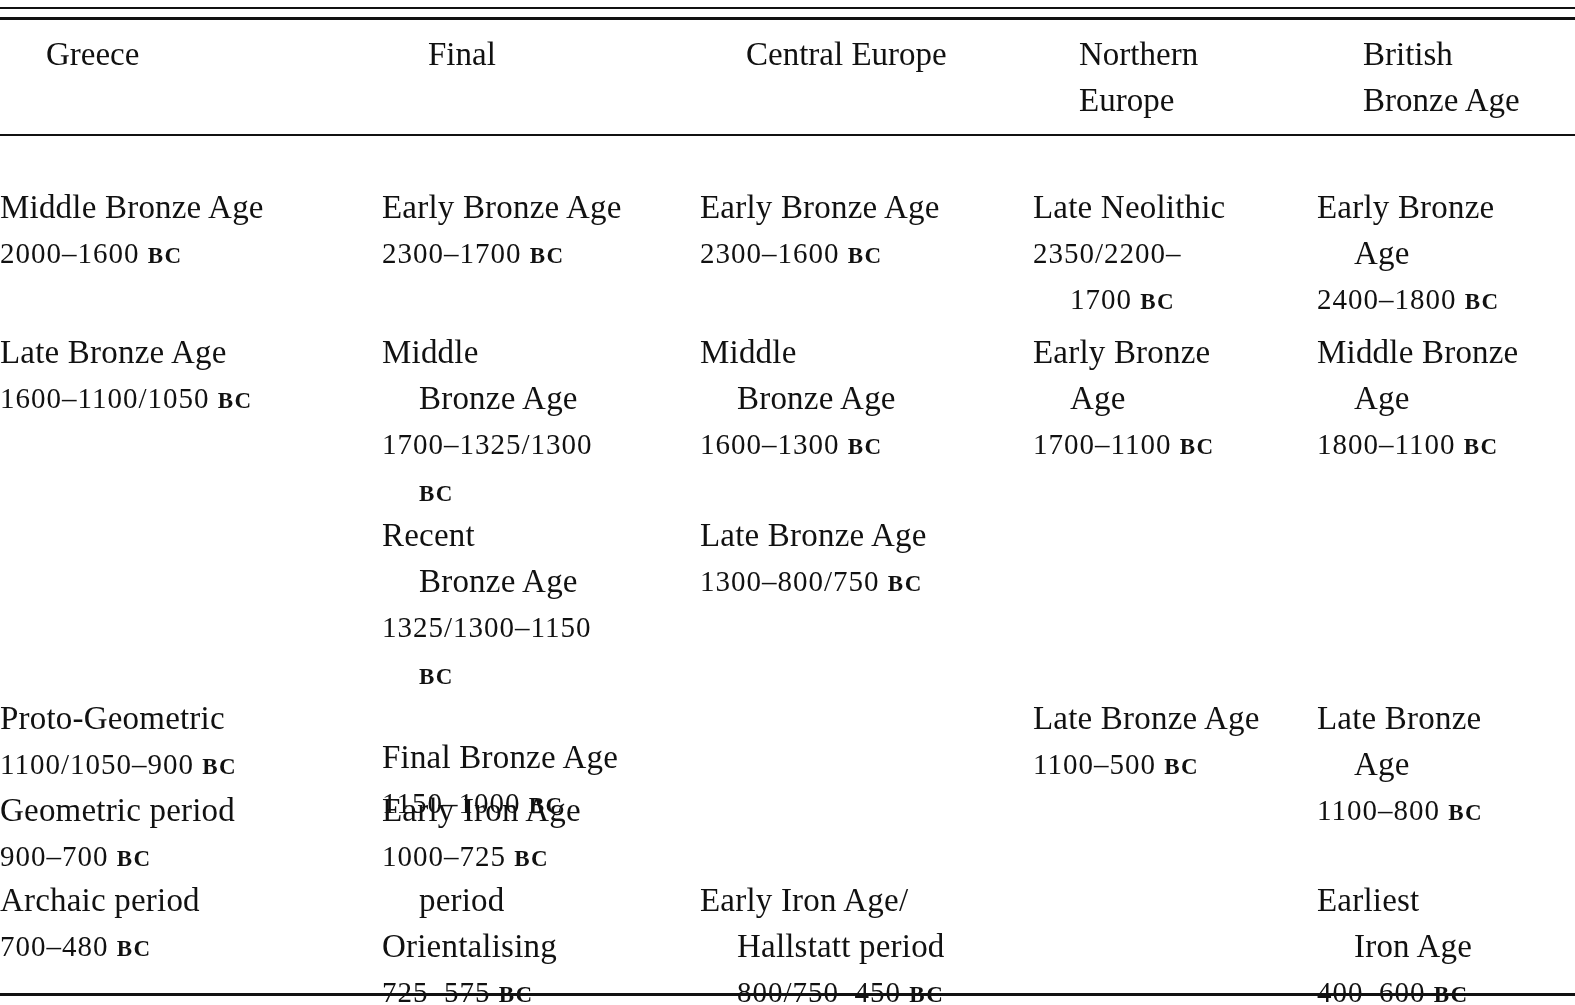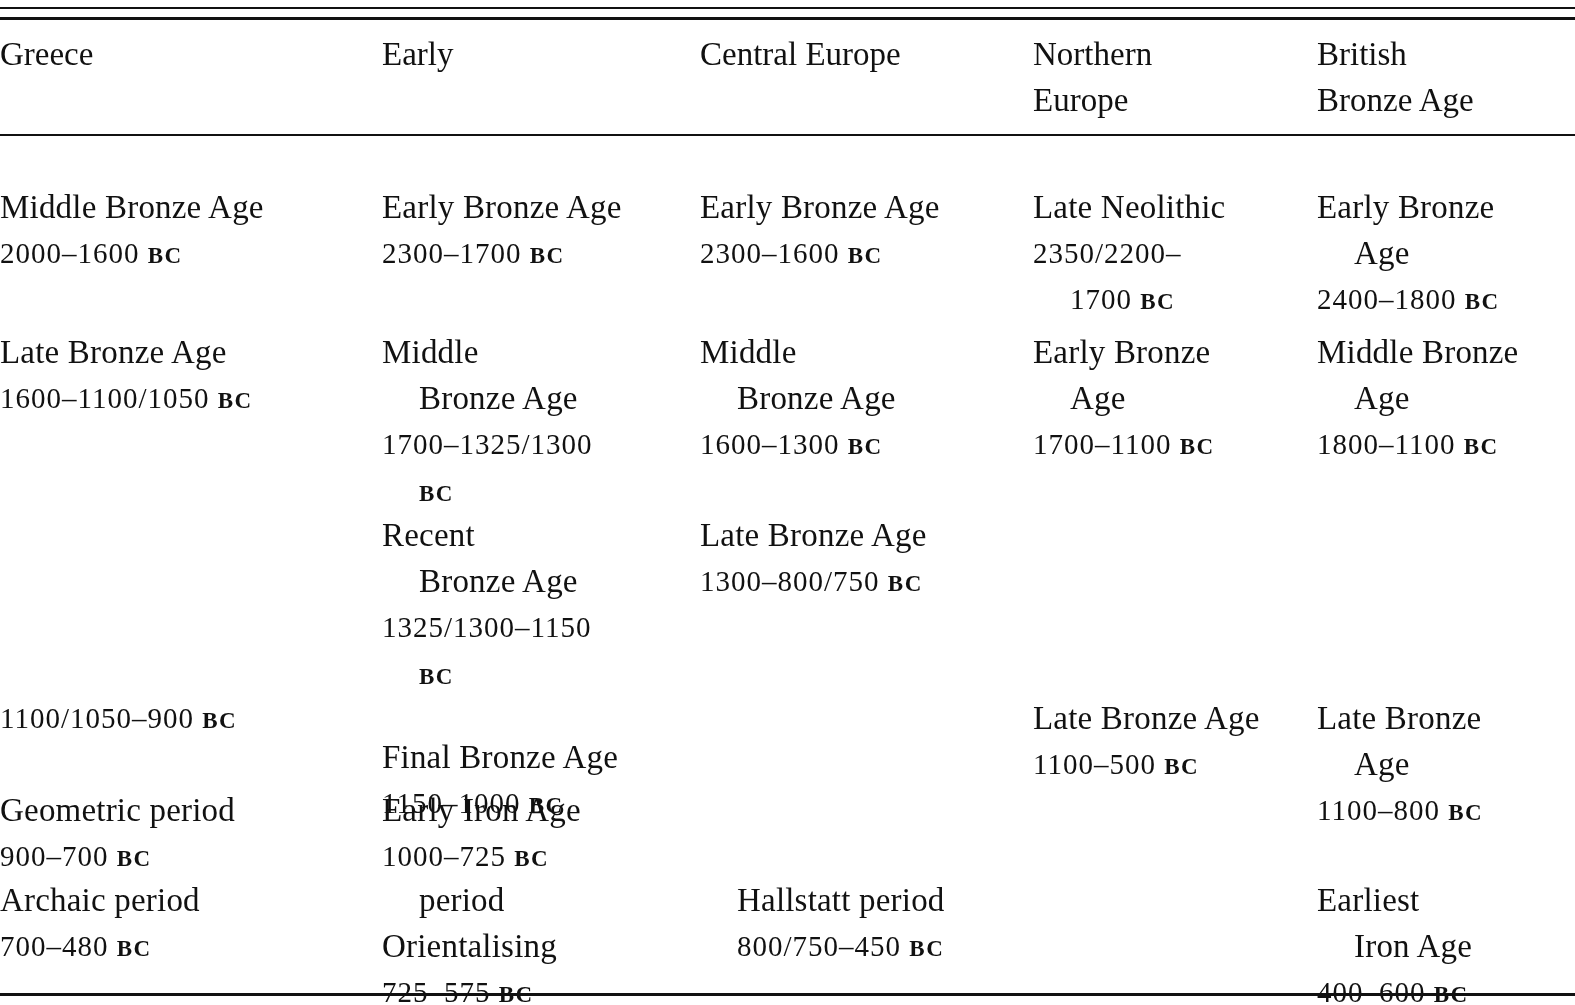--- a/index.html
+++ b/index.html
@@ -9,36 +9,36 @@
     .r-top1 { top: 7px; height: 2px; }
     .r-top2 { top: 17px; height: 3px; }
     .r-head { top: 134px; height: 2px; }
     .r-bot  { top: 993px; height: 3px; }
     .cell { position: absolute; font-size: 33px; line-height: 46px; white-space: nowrap; letter-spacing: 0.2px; margin-top: 32px; }
     .cell .ln { display: block; height: 46px; }
     .cell .ind { padding-left: 37px; }
     .date { font-size: 29px; letter-spacing: 1px; }
     .sc { font-size: 23px; letter-spacing: 1.5px; font-weight: bold; }
     .hdr { position: absolute; font-size: 33px; line-height: 46px; top: 31px; }
-    .hdr .ln { display: block; }
+    .hdr .ln { display: block; padding-left: 46px; }
   </style>
 </head>
 <body>
 
 <div>
   <div class="rule r-top1"></div>
   <div class="rule r-top2"></div>
   <div class="rule r-head"></div>
   <div class="rule r-bot"></div>
 
   <div class="hdr" style="left:0px">
     <span class="ln">Greece</span>
   </div>
   <div class="hdr" style="left:382px">
-    <span class="ln">Early</span>
+    <span class="ln">Final</span>
   </div>
   <div class="hdr" style="left:700px">
     <span class="ln">Central Europe</span>
   </div>
   <div class="hdr" style="left:1033px">
     <span class="ln">Northern</span>
     <span class="ln">Europe</span>
   </div>
   <div class="hdr" style="left:1317px">
     <span class="ln">British</span>
@@ -47,20 +47,21 @@
 
   <div class="cell" style="left:0px; top:152px">
     <span class="ln">Middle Bronze Age</span>
     <span class="ln date"><span>2000–1600</span> <span class="sc">BC</span></span>
   </div>
   <div class="cell" style="left:0px; top:297px">
     <span class="ln">Late Bronze Age</span>
     <span class="ln date"><span>1600–1100/1050</span> <span class="sc">BC</span></span>
   </div>
   <div class="cell" style="left:0px; top:663px">
+    <span class="ln">Proto-Geometric</span>
     <span class="ln date"><span>1100/1050–900</span> <span class="sc">BC</span></span>
   </div>
   <div class="cell" style="left:0px; top:755px">
     <span class="ln">Geometric period</span>
     <span class="ln date"><span>900–700</span> <span class="sc">BC</span></span>
   </div>
   <div class="cell" style="left:0px; top:845px">
     <span class="ln">Archaic period</span>
     <span class="ln date"><span>700–480</span> <span class="sc">BC</span></span>
   </div>
@@ -102,20 +103,21 @@
   <div class="cell" style="left:700px; top:297px">
     <span class="ln">Middle</span>
     <span class="ln ind">Bronze Age</span>
     <span class="ln date"><span>1600–1300</span> <span class="sc">BC</span></span>
   </div>
   <div class="cell" style="left:700px; top:480px">
     <span class="ln">Late Bronze Age</span>
     <span class="ln date"><span>1300–800/750</span> <span class="sc">BC</span></span>
   </div>
   <div class="cell" style="left:700px; top:845px">
+    <span class="ln">Early Iron Age/</span>
     <span class="ln ind">Hallstatt period</span>
     <span class="ln ind date"><span>800/750–450</span> <span class="sc">BC</span></span>
   </div>
 
   <div class="cell" style="left:1033px; top:152px">
     <span class="ln">Late Neolithic</span>
     <span class="ln date">2350/2200–</span>
     <span class="ln ind date"><span>1700</span> <span class="sc">BC</span></span>
   </div>
   <div class="cell" style="left:1033px; top:297px">

